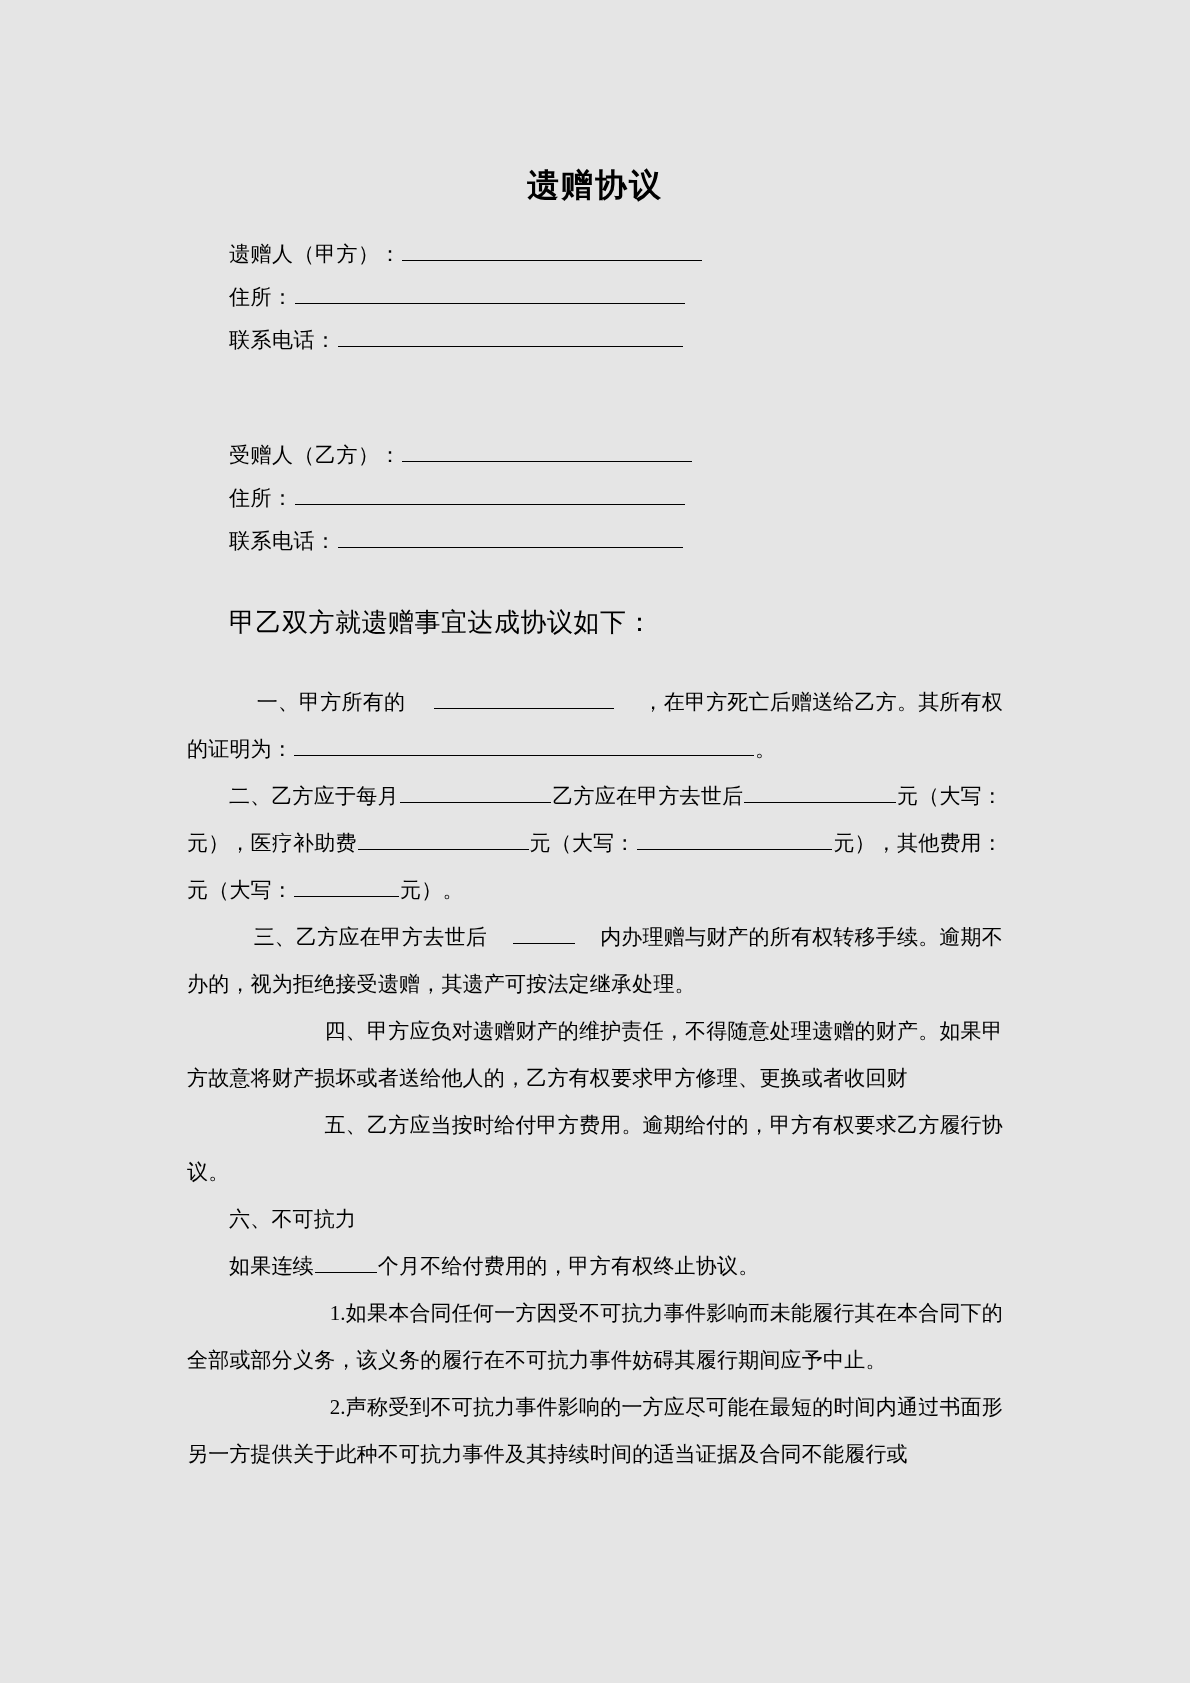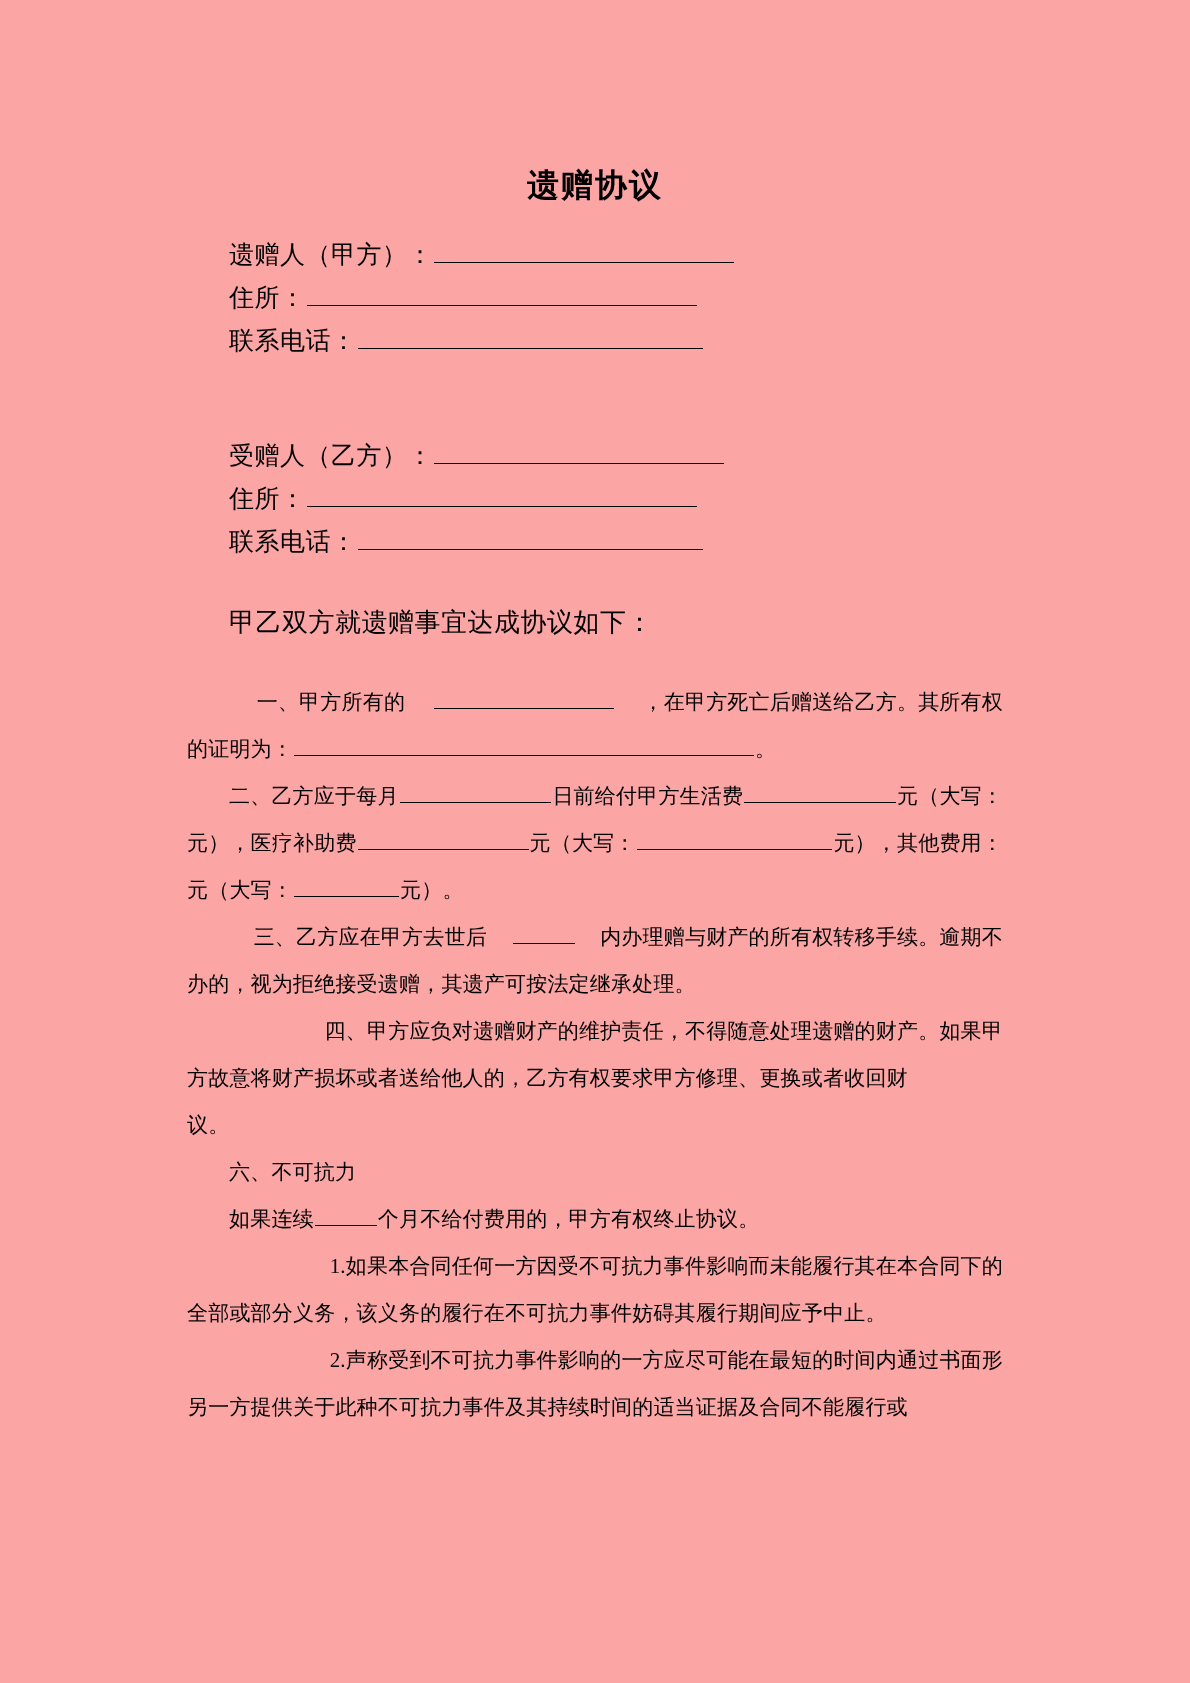--- a/index.html
+++ b/index.html
@@ -11,21 +11,21 @@
     width: 1190px;
     height: 1683px;
     font-family: "Liberation Serif", "DejaVu Serif", serif;
     color: #000000;
     overflow: hidden;
   }
   .page {
     position: relative;
     width: 1190px;
     height: 1683px;
-    background: #fca5a5;
+    background: #e5e5e5;
     box-sizing: border-box;
     padding: 0;
   }
   .doc-title {
     text-align: center;
     font-family: "DejaVu Sans", "Liberation Sans", sans-serif;
     font-weight: bold;
     font-size: 32px;
     letter-spacing: 2px;
     margin: 0;
@@ -36,21 +36,21 @@
     margin: 0 auto;
     width: 816px;
     padding-left: 0px;
     box-sizing: border-box;
   }
   .party-block {
     padding-left: 42px;
     margin-top: 30px;
   }
   .field-line {
-    font-size: 25px;
+    font-size: 21px;
     line-height: 43px;
     white-space: nowrap;
     letter-spacing: 0.5px;
   }
   .blank {
     display: inline-block;
     border-bottom: 1.6px solid #000;
     vertical-align: baseline;
     height: 1.05em;
     margin: 0 1px;
@@ -138,21 +138,21 @@
             <span class="seg">的证明为：</span>
             <span class="blank" style="width: 460px;"></span>
             <span class="seg">。</span>
           </div>
         </div>
         <div class="para">
           <div class="ln justify stretch">
             <span class="indent"></span>
             <span class="seg">二、乙方应于每月</span>
             <span class="blank" style="width: 80px;"></span>
-            <span class="seg">日前给付甲方生活费</span>
+            <span class="seg">乙方应在甲方去世后</span>
             <span class="blank" style="width: 80px;"></span>
             <span class="seg">元（大写：</span>
           </div>
           <div class="ln justify stretch">
             <span class="seg">元），医疗补助费</span>
             <span class="blank" style="width: 105px;"></span>
             <span class="seg">元（大写：</span>
             <span class="blank" style="width: 130px;"></span>
             <span class="seg">元），其他费用：</span>
           </div>
@@ -176,20 +176,24 @@
         <div class="para">
           <div class="ln justify">
             <span class="indent"></span>
             <span class="seg">四、甲方应负对遗赠财产的维护责任，不得随意处理遗赠的财产。如果甲</span>
           </div>
           <div class="ln justify">
             <span class="seg">方故意将财产损坏或者送给他人的，乙方有权要求甲方修理、更换或者收回财</span>
           </div>
         </div>
         <div class="para">
+          <div class="ln justify">
+            <span class="indent"></span>
+            <span class="seg">五、乙方应当按时给付甲方费用。逾期给付的，甲方有权要求乙方履行协</span>
+          </div>
           <div class="ln">
             <span class="seg">议。</span>
           </div>
         </div>
         <div class="para">
           <div class="ln">
             <span class="indent"></span>
             <span class="seg">六、不可抗力</span>
           </div>
         </div>

